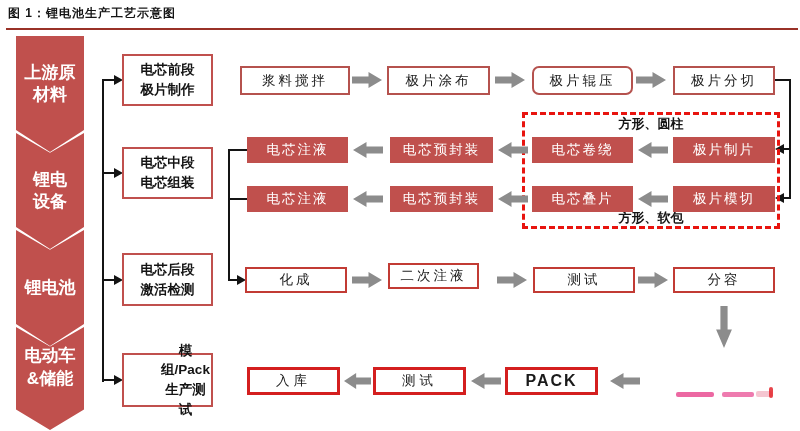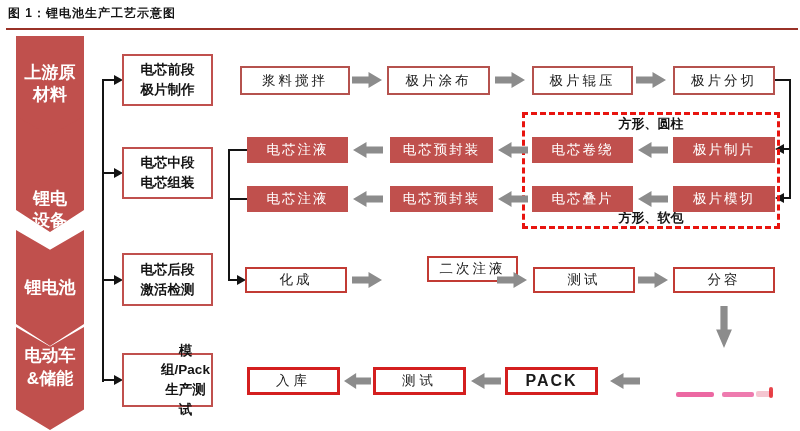--- a/index.html
+++ b/index.html
@@ -51,21 +51,21 @@
 
   <div class="abs title">图 1：锂电池生产工艺示意图</div>
   <div class="abs title-rule"></div>
 
   <div class="abs chev clip-first" style="top:36px;height:116px;">
     <div class="chev-label" style="padding-bottom:20px;">
       <span>上游原</span>
       <span>材料</span>
     </div>
   </div>
-  <div class="abs chev clip-mid" style="top:116px;height:116px;align-items:flex-end;">
+  <div class="abs chev clip-mid" style="top:133px;height:116px;">
     <div class="chev-label">
       <span>锂电</span>
       <span>设备</span>
     </div>
   </div>
   <div class="abs chev clip-mid" style="top:230px;height:116px;">
     <div class="chev-label">
       <span>锂电池</span>
       <span></span>
     </div>
@@ -101,21 +101,21 @@
   </div>
   <div class="abs stage" style="top:353px;height:54px;padding-left:36px;">
     <span>模组/Pack</span>
       <span>生产测试</span>
   </div>
 
   <div class="abs pbox pb-r1" style="left:240px;top:66px;width:110px;height:29px;">浆料搅拌</div>
   <div class="abs gar ar-right" style="left:352px;top:71px;width:30px;height:18px;"></div>
   <div class="abs pbox pb-r1" style="left:387px;top:66px;width:103px;height:29px;">极片涂布</div>
   <div class="abs gar ar-right" style="left:495px;top:71px;width:30px;height:18px;"></div>
-  <div class="abs pbox pb-r1" style="left:532px;top:66px;width:101px;height:29px;">极片辊压</div>
+  <div class="abs pbox pb-r1" style="left:532px;top:66px;width:101px;height:29px;border-radius:7px;">极片辊压</div>
   <div class="abs gar ar-right" style="left:636px;top:71px;width:30px;height:18px;"></div>
   <div class="abs pbox pb-r1" style="left:673px;top:66px;width:102px;height:29px;">极片分切</div>
 
   <div class="abs ln" style="left:775px;top:79px;width:16px;height:2px;"></div>
   <div class="abs ln" style="left:789px;top:79px;width:2px;height:120px;"></div>
   <div class="abs ln" style="left:783px;top:148px;width:8px;height:2px;"></div>
   <div class="abs head-l" style="left:775px;top:144px;"></div>
   <div class="abs ln" style="left:783px;top:197px;width:8px;height:2px;"></div>
   <div class="abs head-l" style="left:775px;top:193px;"></div>
 
@@ -140,21 +140,21 @@
   <div class="abs fillbox" style="left:673px;top:186px;width:102px;height:26px;">极片模切</div>
 
   <div class="abs ln" style="left:228px;top:149px;width:2px;height:132px;"></div>
   <div class="abs ln" style="left:230px;top:149px;width:17px;height:2px;"></div>
   <div class="abs ln" style="left:230px;top:198px;width:17px;height:2px;"></div>
   <div class="abs ln" style="left:228px;top:279px;width:10px;height:2px;"></div>
   <div class="abs head-r" style="left:237px;top:275px;"></div>
 
   <div class="abs pbox pb-r4" style="left:245px;top:267px;width:102px;height:26px;">化成</div>
   <div class="abs gar ar-right" style="left:352px;top:271px;width:30px;height:18px;"></div>
-  <div class="abs pbox pb-r4" style="left:388px;top:256px;width:91px;height:26px;margin-left:39px;">二次注液</div>
+  <div class="abs pbox pb-r4" style="left:388px;top:263px;width:91px;height:26px;">二次注液</div>
   <div class="abs gar ar-right" style="left:497px;top:271px;width:30px;height:18px;"></div>
   <div class="abs pbox pb-r4" style="left:533px;top:267px;width:102px;height:26px;">测试</div>
   <div class="abs gar ar-right" style="left:638px;top:271px;width:30px;height:18px;"></div>
   <div class="abs pbox pb-r4" style="left:673px;top:267px;width:102px;height:26px;">分容</div>
 
   <div class="abs gar ar-down" style="left:715px;top:306px;width:18px;height:42px;"></div>
 
   <div class="abs pbox pb-r5" style="left:247px;top:367px;width:93px;height:28px;">入库</div>
   <div class="abs gar ar-left" style="left:344px;top:372px;width:27px;height:18px;"></div>
   <div class="abs pbox pb-r5" style="left:373px;top:367px;width:93px;height:28px;">测试</div>

